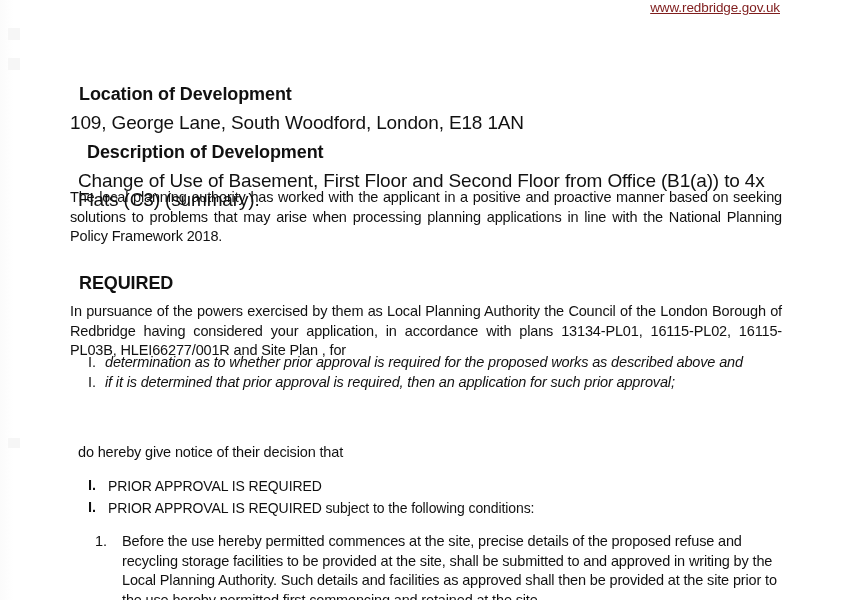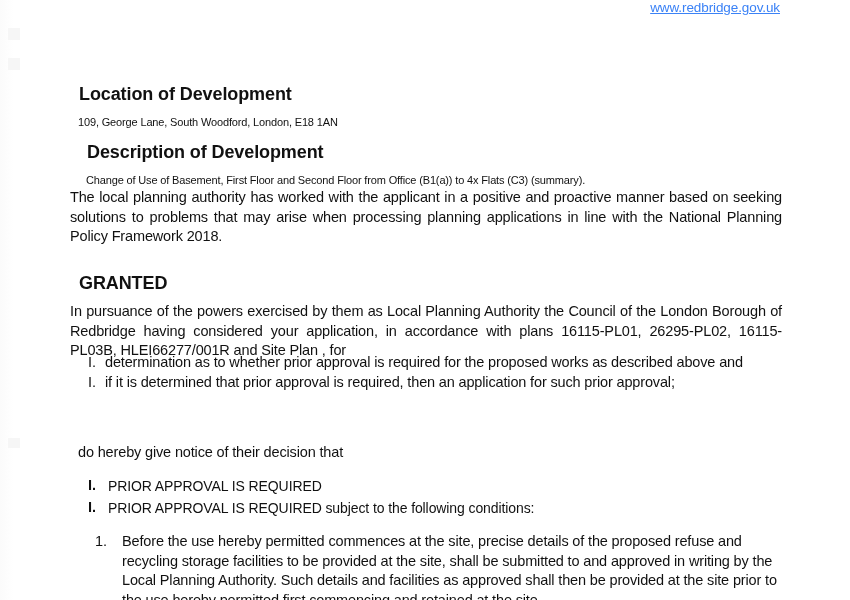--- a/index.html
+++ b/index.html
@@ -44,21 +44,21 @@
     top: 0px;
     left: 0;
     width: 780px;
     text-align: right;
     height: 18px;
   }
   .header-url {
     display: inline-block;
     font-size: 13.5px;
     line-height: 15px;
-    color: #3b82f6;
+    color: #7f1d1d;
     text-decoration: underline;
     letter-spacing: -0.1px;
     transform: translateY(-2px);
   }
 
   
   .content {
     position: absolute;
     left: 70px;
     top: 0;
@@ -66,23 +66,23 @@
   }
 
   .h-bold {
     font-weight: bold;
     font-size: 18px;
     line-height: 19px;
     margin: 9px;
     letter-spacing: -0.1px;
   }
   .line {
-    font-size: 11px;
+    font-size: 19px;
     line-height: 19px;
-    margin: 8px;
+    margin: 0;
     letter-spacing: -0.15px;
   }
   .para-just {
     font-size: 14.5px;
     line-height: 19.5px;
     margin: 0;
     text-align: justify;
     letter-spacing: -0.15px;
   }
   .para-left {
@@ -115,20 +115,21 @@
     left: 18px;
     top: 0;
     font-size: 14.5px;
     line-height: 19.5px;
   }
   .roman-item .itxt {
     font-size: 14.5px;
     line-height: 19.5px;
     text-align: justify;
     letter-spacing: -0.15px;
+    font-style: italic;
   }
 
   .blk-hereby { position: absolute; top: 443px; left: 8px; width: 712px; }
 
   .approval-list {
     position: absolute;
     top: 475px;
     left: 0;
     width: 712px;
   }
@@ -200,22 +201,22 @@
     <div class="blk-description">
       <p class="h-bold">Description of Development</p>
       <p class="line">Change of Use of Basement, First Floor and Second Floor from Office (B1(a)) to 4x Flats (C3) (summary).</p>
     </div>
 
     <div class="blk-positive">
       <p class="para-just">The local planning authority has worked with the applicant in a positive and proactive manner based on seeking solutions to problems that may arise when processing planning applications in line with the National Planning Policy Framework 2018.</p>
     </div>
 
     <div class="blk-decision">
-      <p class="h-bold">GRANTED</p>
-      <p class="para-just">In pursuance of the powers exercised by them as Local Planning Authority the Council of the London Borough of Redbridge having considered your application, in accordance with plans 16115-PL01, 26295-PL02, 16115-PL03B, HLEI66277/001R and Site Plan , for</p>
+      <p class="h-bold">REQUIRED</p>
+      <p class="para-just">In pursuance of the powers exercised by them as Local Planning Authority the Council of the London Borough of Redbridge having considered your application, in accordance with plans 13134-PL01, 16115-PL02, 16115-PL03B, HLEI66277/001R and Site Plan , for</p>
     </div>
 
     <div class="roman-list">
       <div class="roman-item">
         <span class="marker">I.</span>
         <div class="itxt">determination as to whether prior approval is required for the proposed works as described above and</div>
       </div>
       <div class="roman-item">
         <span class="marker">I.</span>
         <div class="itxt">if it is determined that prior approval is required, then an application for such prior approval;</div>

